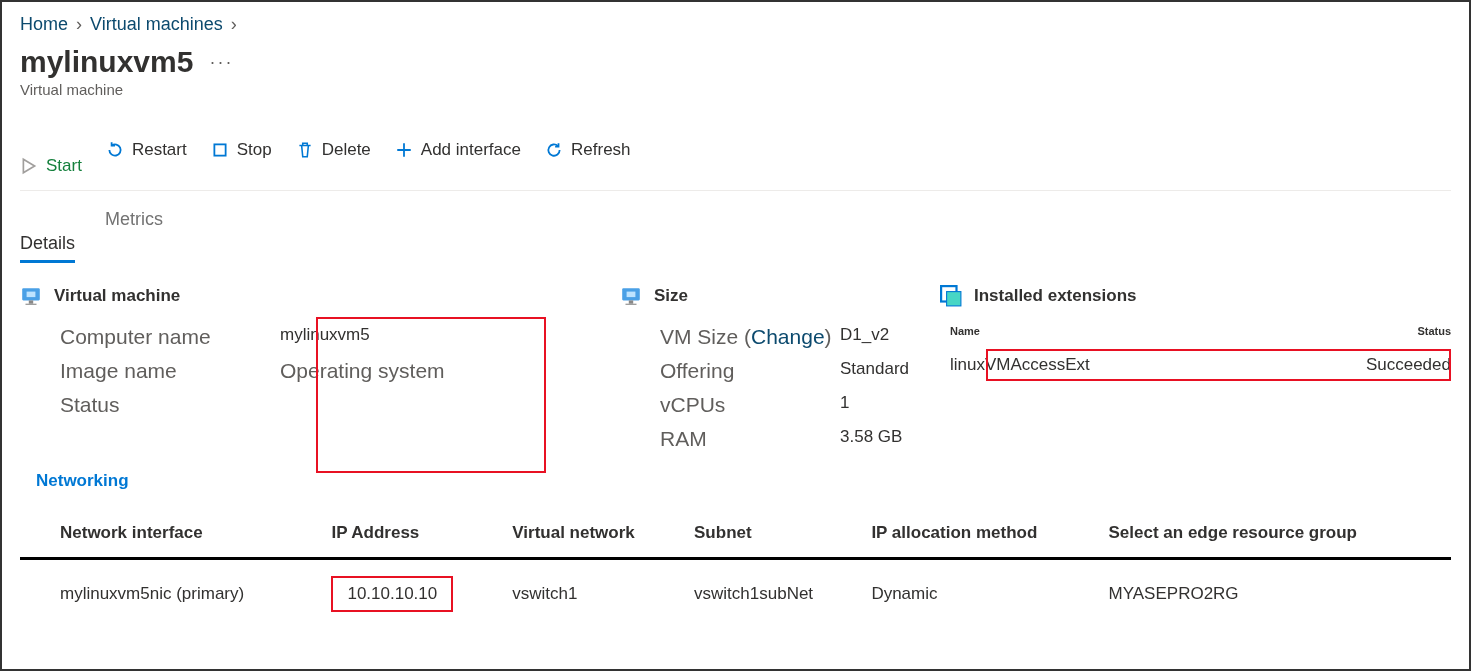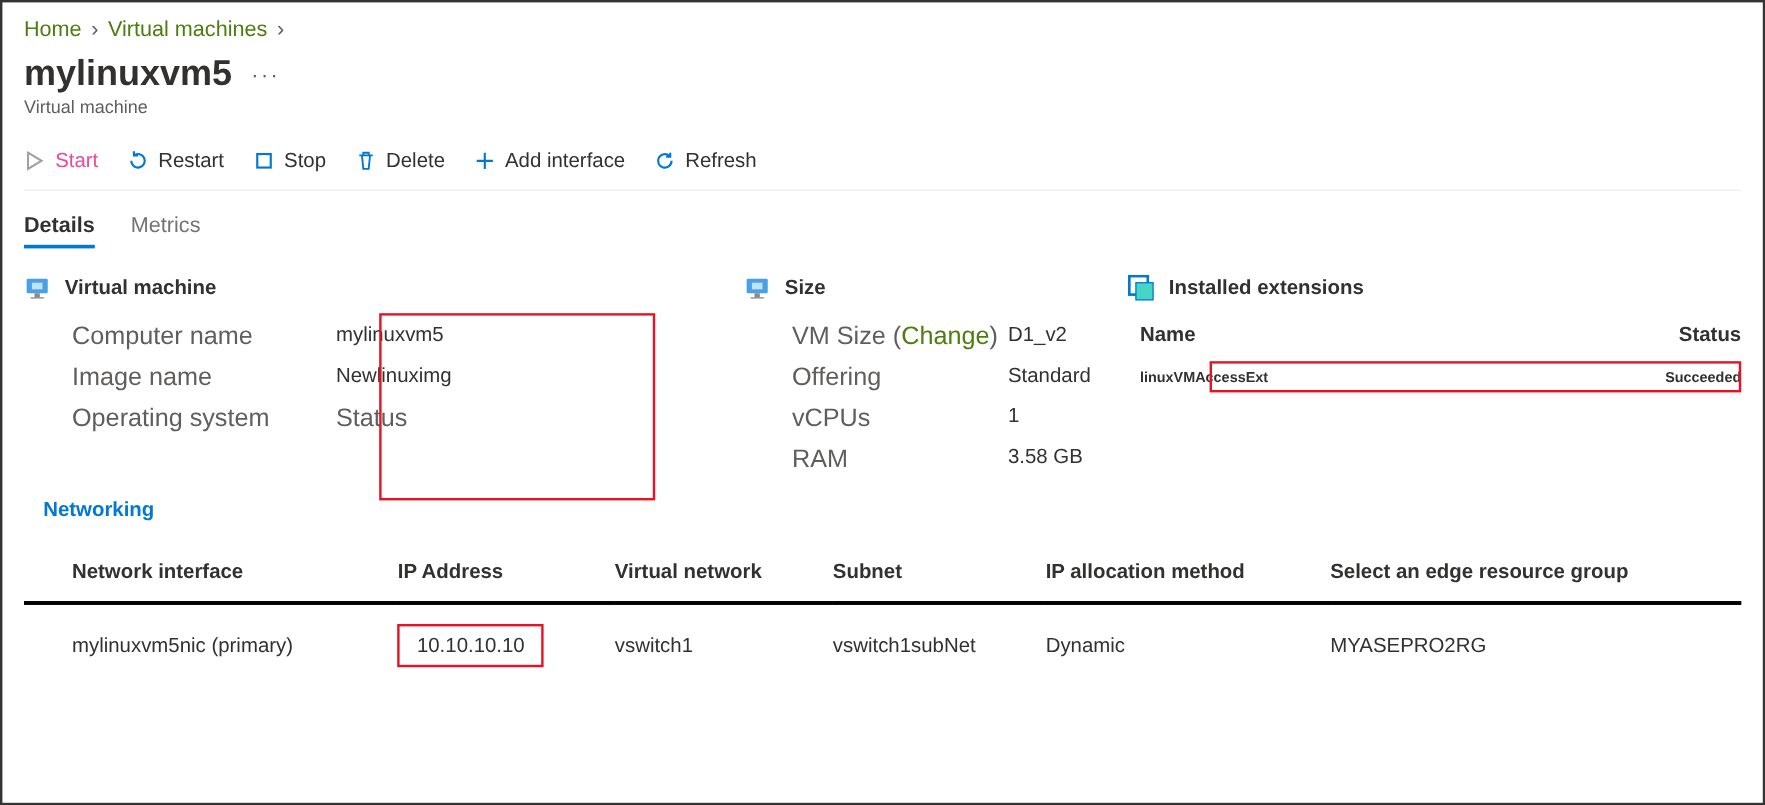--- a/index.html
+++ b/index.html
@@ -7,58 +7,58 @@
     font-family: "Segoe UI", -apple-system, BlinkMacSystemFont, sans-serif;
     font-size: 16px;
     color: #323130;
     background: #fff;
     border: 2px solid #333;
     width: 1471px;
     height: 671px;
     padding: 4px 18px 18px 18px;
     overflow: hidden;
   }
-  a.link { color: #4d7c0f; text-decoration: none; cursor: pointer; }
+  a.link { color: #0c4a6e; text-decoration: none; cursor: pointer; }
 
   
   .breadcrumb { display: flex; align-items: center; gap: 8px; font-size: 18px; padding: 8px 0 10px 0; }
   .crumb-sep { color: #605e5c; }
 
   
   .title-row { display: flex; align-items: center; gap: 16px; }
   .page-title { font-size: 30px; font-weight: 600; color: #323130; }
   .title-more { color: #605e5c; letter-spacing: 2px; cursor: pointer; font-size: 18px; }
   .subtitle { color: #605e5c; font-size: 15px; margin-top: 2px; margin-bottom: 18px; }
 
   
   .toolbar { display: flex; align-items: center; gap: 24px; padding: 8px 0 14px 0; border-bottom: 1px solid #edebe9; }
   .tbtn { display: inline-flex; align-items: center; gap: 8px; font-size: 17px; color: #323130; cursor: pointer; }
-  .tbtn.disabled { color: #ec4899; cursor: default; }
+  .tbtn.disabled { color: #15803d; cursor: default; margin-top: 32px; }
   .tbtn .ic { width: 18px; height: 18px; display: inline-flex; align-items: center; justify-content: center; }
   .ic svg { width: 18px; height: 18px; }
   .ic-blue svg { stroke: #0078d4; fill: none; }
   .ic-gray svg { stroke: #a19f9d; fill: none; }
 
   
   .tabs { display: flex; gap: 30px; margin: 18px 0 22px 0; border-bottom: none; }
   .tab { font-size: 18px; color: #737373; padding-bottom: 6px; cursor: pointer; }
-  .tab.active { font-weight: 700; border-bottom: 3px solid #0078d4; color: #323130; }
+  .tab.active { font-weight: 400; border-bottom: 3px solid #0078d4; color: #323130; margin-top: 24px; }
 
   
   .content { display: grid; grid-template-columns: 600px 320px 1fr; column-gap: 0; }
   .section-head { display: flex; align-items: center; gap: 12px; font-size: 17px; font-weight: 600; margin-bottom: 18px; }
   .section-head .hicon { width: 22px; height: 22px; display: inline-flex; align-items: center; justify-content: center; }
 
   .kv { display: grid; grid-template-columns: 220px 1fr; row-gap: 10px; padding-left: 40px; }
   .kv .k { color: #605e5c; font-size: 21px; }
   .kv .v { color: #323130; font-size: 17px; }
 
   .ext-table { display: grid; grid-template-columns: 1fr auto; row-gap: 12px; padding-left: 10px; }
-  .ext-table .th { font-weight: 600; font-size: 17px; padding-bottom: 6px; }
-  .ext-table .td { font-size: 12px; font-weight: bold; }
+  .ext-table .th { font-weight: 600; font-size: 11px; padding-bottom: 6px; }
+  .ext-table .td { font-size: 17px; }
   .hl-values-box { position: absolute; border: 2px solid #e81123; }
 
   .net-head { display: flex; align-items: flex-start; gap: 12px; margin: 20px 0 22px 0; padding-left: 4px; }
   .net-head .lbl { color: #0078d4; font-weight: 600; font-size: 17px; }
 
   .net-table { width: 100%; border-collapse: collapse; }
   .net-table th { text-align: left; font-weight: 600; font-size: 17px; color: #323130; padding: 10px 20px 14px 0; border-bottom: 3px solid #000000; }
   .net-table td { font-size: 17px; padding: 16px 20px 10px 0; vertical-align: middle; }
   .net-table th:first-child, .net-table td:first-child { padding-left: 40px; }
 
@@ -153,21 +153,20 @@
             <rect x="5" y="17" width="10" height="1" fill="#888"></rect>
             <rect x="6" y="6" width="8" height="5" fill="#bde3ff"></rect>
           </svg>
       </span>
       <span>Virtual machine</span>
     </div>
     <div class="kv">
       <div class="k">Computer name</div>
       <div class="v">mylinuxvm5</div>
       <div class="k">Image name</div>
-      <div class="v">Newlinuximg</div>
       <div class="k">Operating system</div>
       <div class="k">Status</div>
     </div>
     <div class="hl-values-box" style="left:296px; top:32px; width:230px; height:156px;"></div>
   </div>
 
   <div>
     <div class="section-head">
       <span class="hicon">
         <svg viewBox="0 0 20 20">

